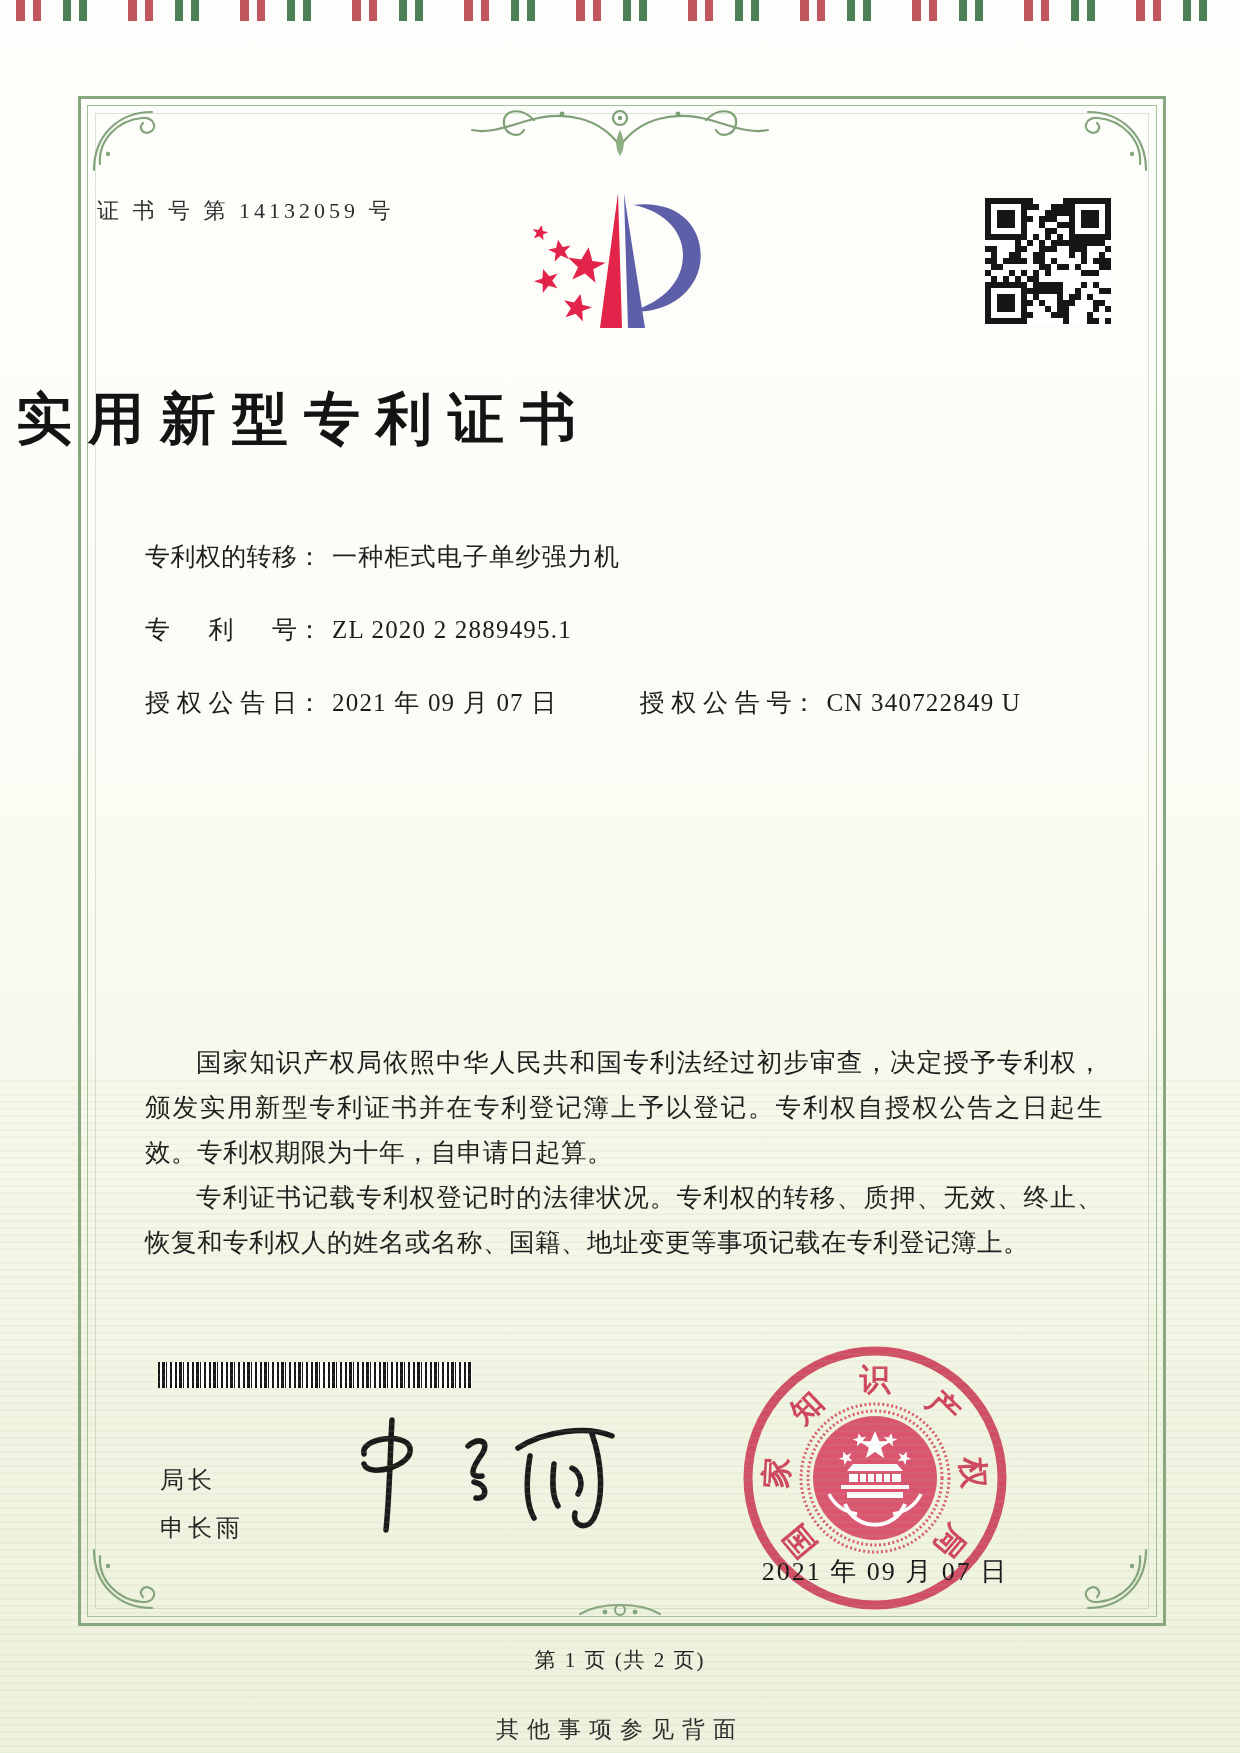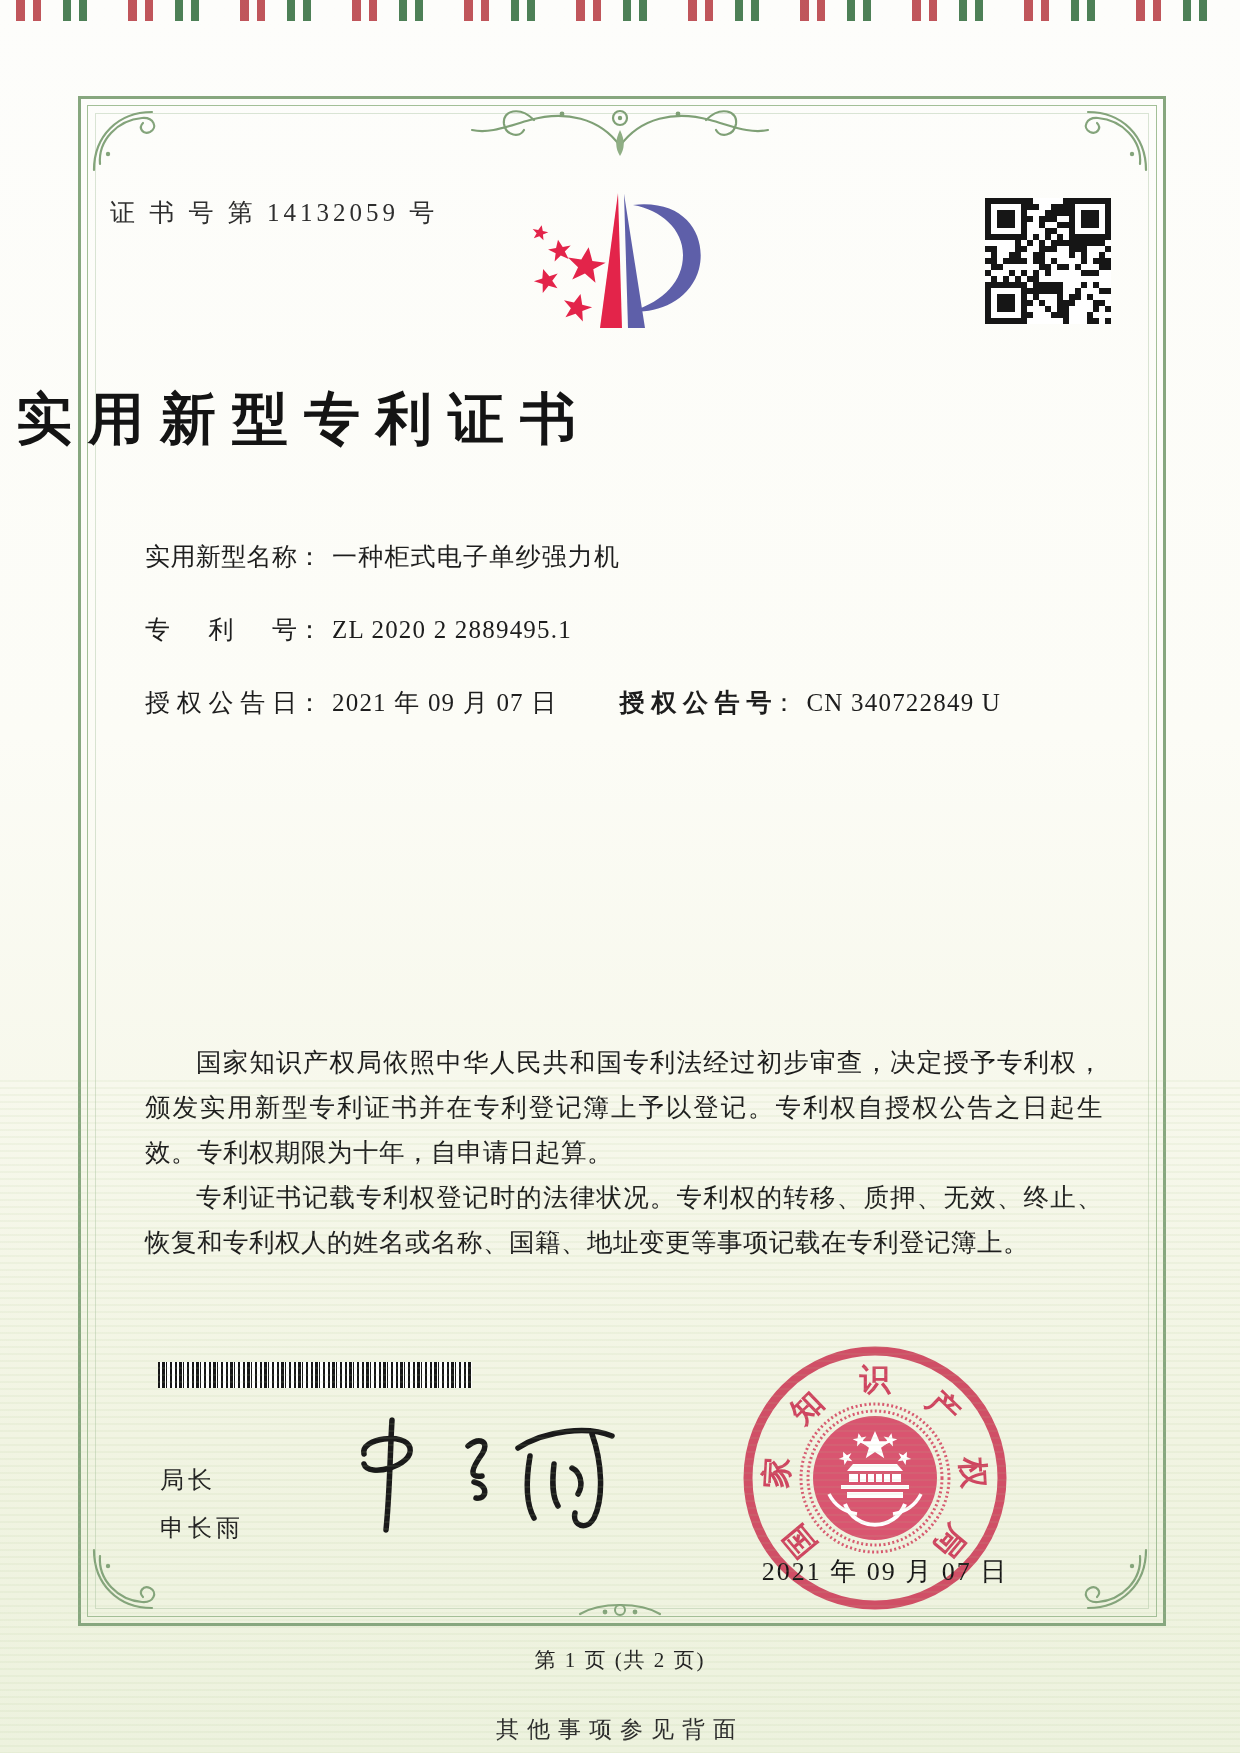--- a/index.html
+++ b/index.html
@@ -24,39 +24,39 @@
   .frame-inner{position:absolute; inset:6px; border:1px solid #a3bf97;}
   .frame-inner2{position:absolute; inset:14px; border:1px solid rgba(150,180,140,.35);}
   .corner{position:absolute; width:70px; height:70px;}
   .corner.tl{left:88px; top:106px;}
   .corner.tr{left:1082px; top:106px; transform:scaleX(-1);}
   .corner.bl{left:88px; top:1544px; transform:scaleY(-1);}
   .corner.br{left:1082px; top:1544px; transform:scale(-1,-1);}
   .crest{position:absolute; left:470px; top:84px;}
   .bottom-orn{position:absolute; left:575px; top:1596px;}
 
-  .certno{position:absolute; left:110px; top:196px; font-size:25px; letter-spacing:4px; color:#2e2e2e;}
+  .certno{position:absolute; left:97px; top:196px; font-size:22px; letter-spacing:4px; color:#2e2e2e;}
   .logo{position:absolute; left:505px; top:183px;}
   .qr{
     position:absolute; left:985px; top:198px; width:126px; height:126px;
     display:grid; grid-template-columns:repeat(21,1fr); grid-auto-rows:1fr; background:#fff;
   }
   .qm{background:transparent;} .qm.on{background:#161616;}
 
   .title{
     position:absolute; left:0; top:382px; width:100%; text-align:left;
     font-size:56px; font-weight:bold; letter-spacing:16px; color:#141414; text-indent:16px;
   }
 
   .fields{position:absolute; left:145px; top:540px; width:965px; font-size:25px;}
   .frow{height:73px; white-space:nowrap;}
   .flabel{display:inline-block; width:152px; text-align:justify; text-align-last:justify; vertical-align:top;}
   .fcolon{display:inline-block; margin-right:10px;}
   .fvalue{letter-spacing:1.2px;}
-  .grant2{margin-left:62px;font-weight:bold;}
+  .grant2{margin-left:82px;}
 
   .paras{position:absolute; left:145px; top:1040px; width:958px; font-size:25.5px; line-height:45px; text-align:justify;}
   .paras p{margin:0; text-indent:2em; letter-spacing:.5px;}
 
   .barcode{
     position:absolute; left:158px; top:1362px; width:314px; height:26px;
     background:repeating-linear-gradient(90deg,#161616 0 2px,#fff 2px 4px,#161616 4px 7px,#fff 7px 8px,#161616 8px 9px,#fff 9px 12px,#161616 12px 14px,#fff 14px 17px);
   }
   .officer{position:absolute; left:160px; top:1456px; font-size:24px; line-height:48px; letter-spacing:4px;
     font-family:"Liberation Sans","DejaVu Sans",sans-serif; color:#222;}
@@ -576,21 +576,21 @@
       <div class="qm on"></div>
       <div class="qm on"></div>
       <div class="qm"></div>
       <div class="qm on"></div>
     </div>
 
   <div class="title">实用新型专利证书</div>
 
   <div class="fields">
     <div class="frow">
-      <span class="flabel">实用新型名称</span><span class="fcolon">：</span><span class="fvalue">一种柜式电子单纱强力机</span>
+      <span class="flabel">专利权的转移</span><span class="fcolon">：</span><span class="fvalue">一种柜式电子单纱强力机</span>
     </div>
     <div class="frow">
       <span class="flabel">专利号</span><span class="fcolon">：</span><span class="fvalue">ZL 2020 2 2889495.1</span>
     </div>
     <div class="frow">
       <span class="flabel">授权公告日</span><span class="fcolon">：</span><span class="fvalue">2021 年 09 月 07 日</span><span class="flabel grant2">授权公告号</span><span class="fcolon">：</span><span class="fvalue">CN 340722849 U</span>
     </div>
   </div>
 
   <div class="paras">

